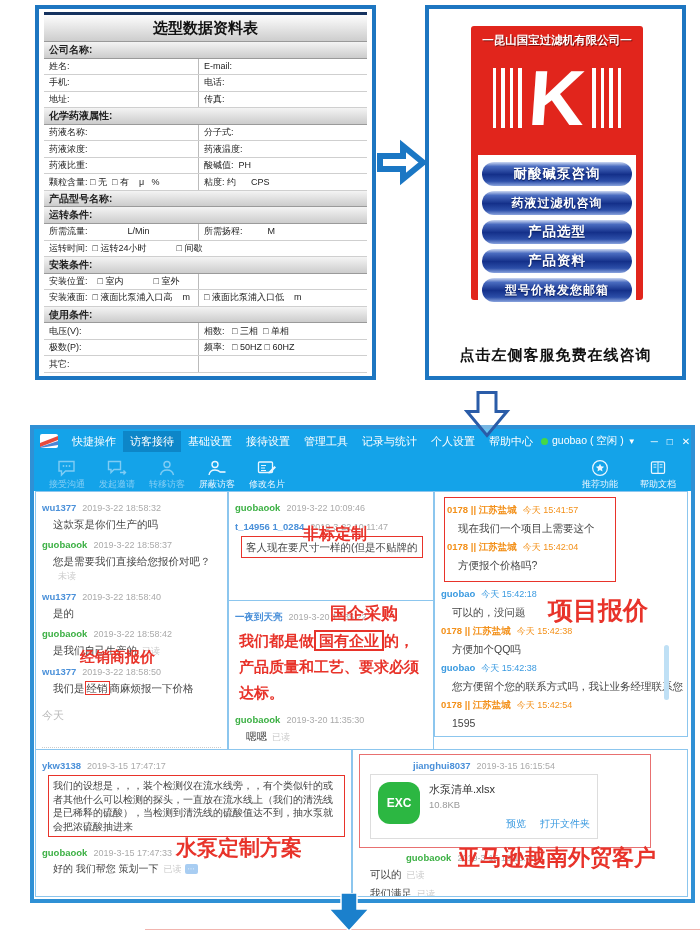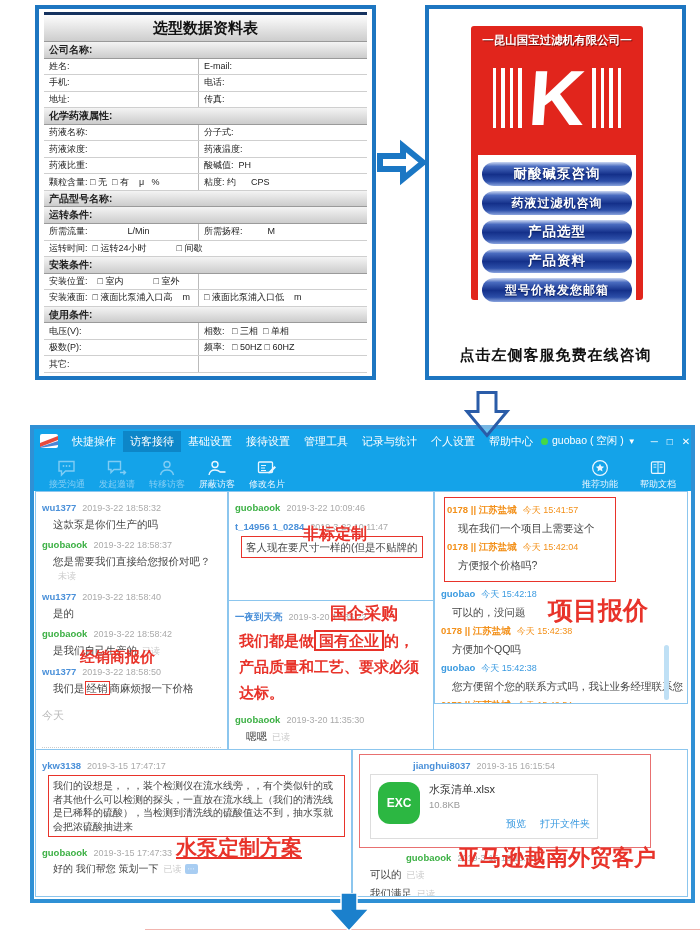--- a/index.html
+++ b/index.html
@@ -66,21 +66,21 @@
   .tbi .tbico{width:20px;height:18px;display:inline-flex;}
   .tbi svg{width:100%;height:100%;}
   .toolbar-right{margin-left:auto;display:flex;gap:8px;}
 
   .content{position:absolute;left:0;top:62px;right:0;bottom:0;background:#fff;}
   .cpanel{position:absolute;border:1px solid #8cc6ee;background:#fff;box-sizing:border-box;
     padding:2px 6px 4px;overflow:hidden;}
   #panel-a{left:1px;top:0;width:193px;height:259px;}
   #panel-b{left:194px;top:0;width:206px;height:110px;}
   #panel-c{left:194px;top:109px;width:206px;height:150px;}
-  #panel-d{left:400px;top:0;width:254px;height:213px;}
+  #panel-d{left:400px;top:0;width:254px;height:246px;}
   #panel-e{left:1px;top:258px;width:317px;height:148px;}
   #panel-f{left:318px;top:258px;width:336px;height:148px;}
 
   .mhead{font-size:9.5px;margin-top:8px;display:flex;gap:6px;align-items:baseline;white-space:nowrap;}
   #panel-d .mhead{margin-top:6px;}
   #panel-f .mhead{margin-top:4px;padding-left:47px;}
   .mname{font-weight:bold;}
   .nc-v{color:#4a90d9;} .nc-a{color:#3cb044;} .nc-o{color:#f39019;} .nc-b{color:#3a9ae0;}
   .mtime{color:#aaa;font-size:9px;}
   .mtime.to{color:#f39019;} .mtime.tb{color:#3a9ae0;}
@@ -421,21 +421,21 @@
             <span class="mtime">2019-3-15 16:16:46</span>
           </div>
           <div class="mbody"><span>可以的</span><span class="read-tag">已读</span></div>
           <div class="mbody"><span>我们满足</span><span class="read-tag">已读</span></div>
         </div>
       <div class="scroll-thumb"></div>
     <div class="annotation" style="left: 269px; top: 33px; font-size: 16px;">非标定制</div>
         <div class="annotation" style="left: 296px; top: 111px; font-size: 17px;">国企采购</div>
         <div class="annotation" style="left: 46px; top: 157px; font-size: 15px;">经销商报价</div>
         <div class="annotation" style="left: 514px; top: 103px; font-size: 25px;">项目报价</div>
-        <div class="annotation" style="left: 142px; top: 343px; font-size: 21px; text-decoration: underline;">水泵定制方案</div>
+        <div class="annotation" style="left: 142px; top: 343px; font-size: 21px;">水泵定制方案</div>
         <div class="annotation" style="left: 424px; top: 352px; font-size: 22px;">亚马逊越南外贸客户</div>
       </div>
   </div>
 
   <svg class="arrow-bottom" viewBox="0 0 42 38">
     <polygon points="13,0 29,0 29,16 41,16 21,38 1,16 13,16" fill="#1b80cc" stroke="#ffffff" stroke-width="1.5"></polygon>
   </svg>
   <div class="pink-line"></div>
 
 </div>

